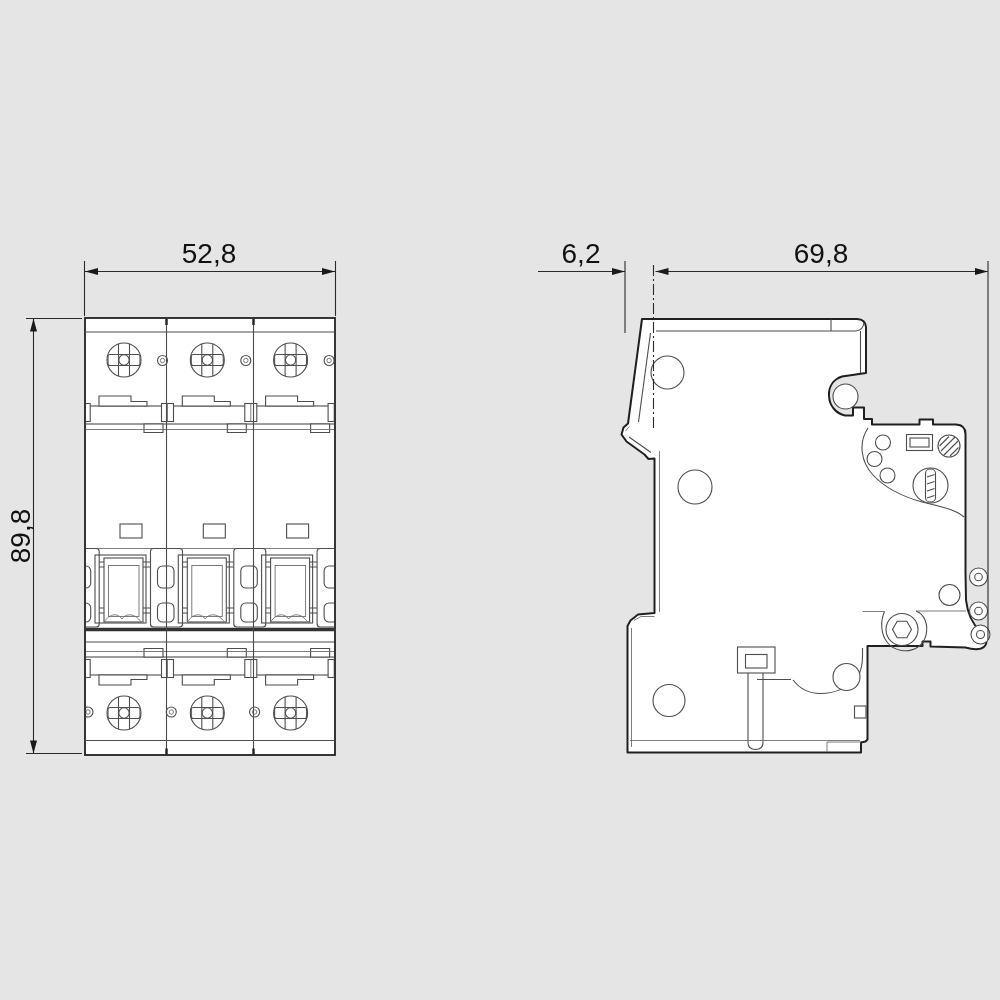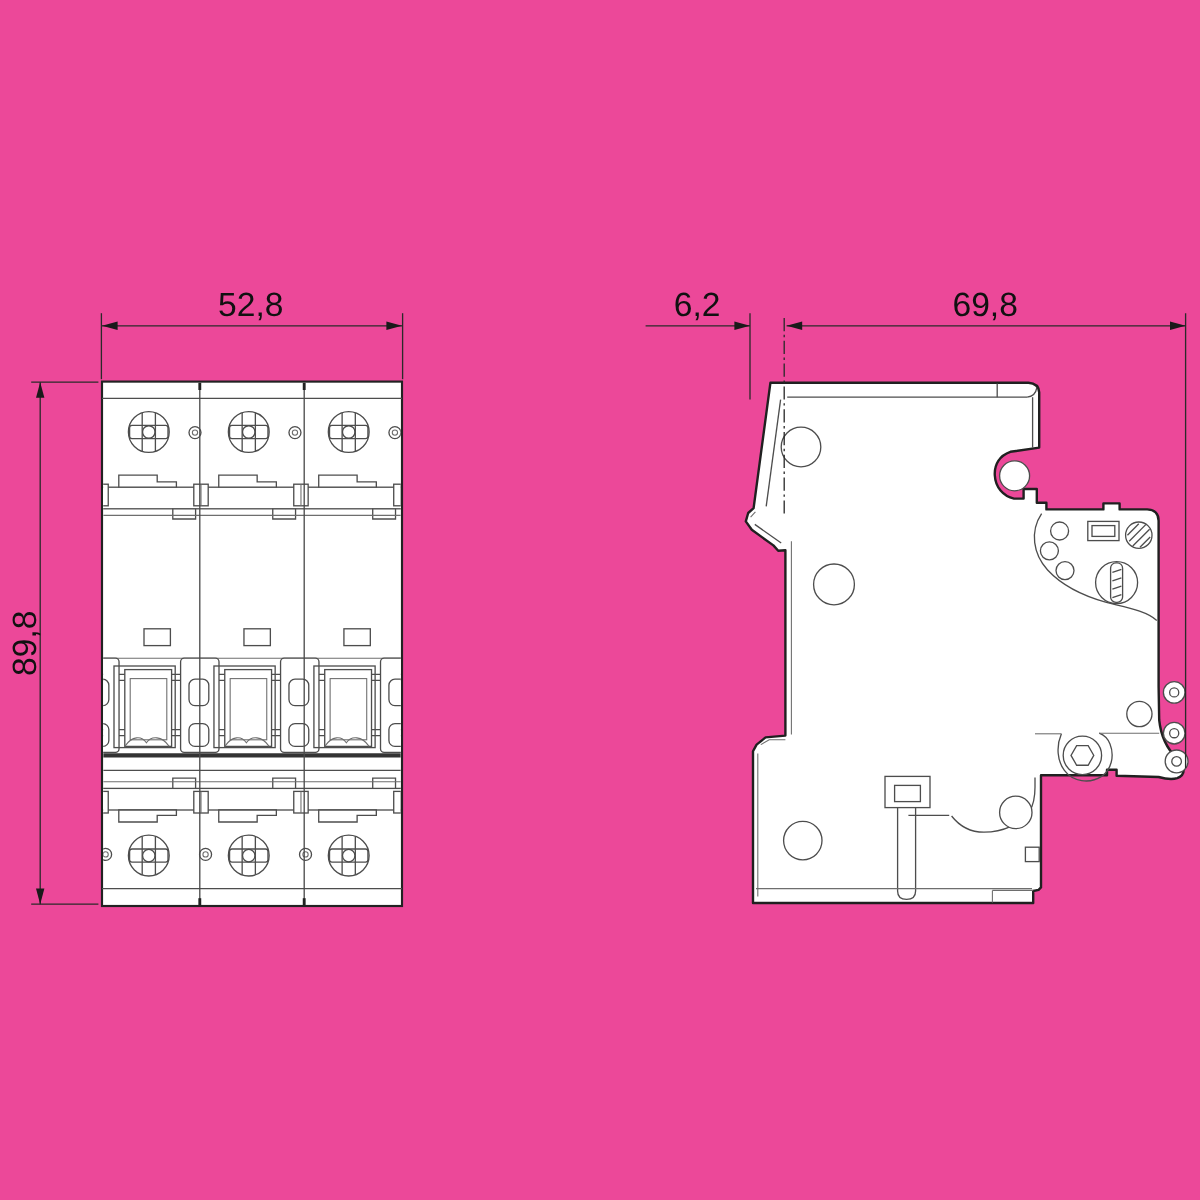--- a/index.html
+++ b/index.html
@@ -1,16 +1,16 @@
 <!DOCTYPE html>
 <html><head>
 <meta charset="utf-8">
 <style>
   html,body{margin:0;padding:0;background:#ffffff;width:1000px;height:1000px;overflow:hidden;}
-  #stage{position:relative;width:1000px;height:1000px;background:#ec4899;}
+  #stage{position:relative;width:1000px;height:1000px;background:#e5e5e5;}
   svg{position:absolute;inset:0;}
   svg text{font-family:"Liberation Sans","DejaVu Sans",sans-serif;font-size:28px;fill:#111;}
   .dim line{stroke:#2a2a2a;stroke-width:1.1;}
   .dim polygon{fill:#1a1a1a;stroke:none;}
   .ext{stroke:#3a3a3a;stroke-width:1;}
   .outline{fill:#ffffff;stroke:#202020;stroke-width:2;stroke-linejoin:round;stroke-linecap:round;}
   .det{fill:none;stroke:#4d4d4d;stroke-width:1.1;}
   .detw{fill:#ffffff;stroke:#4d4d4d;stroke-width:1.1;}
   .lt{fill:none;stroke:#6e6e6e;stroke-width:0.9;}
 </style>

